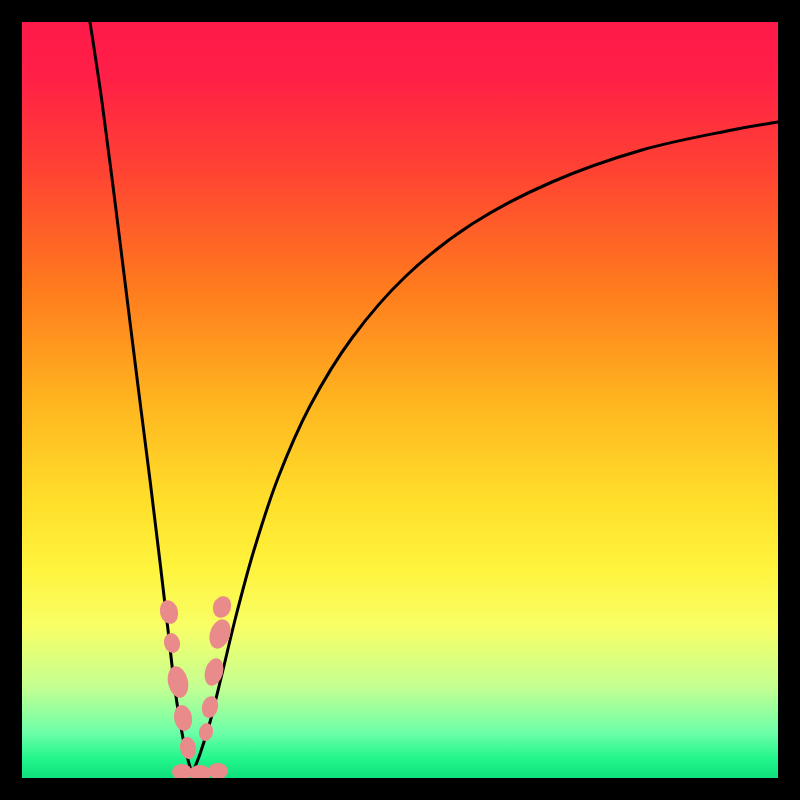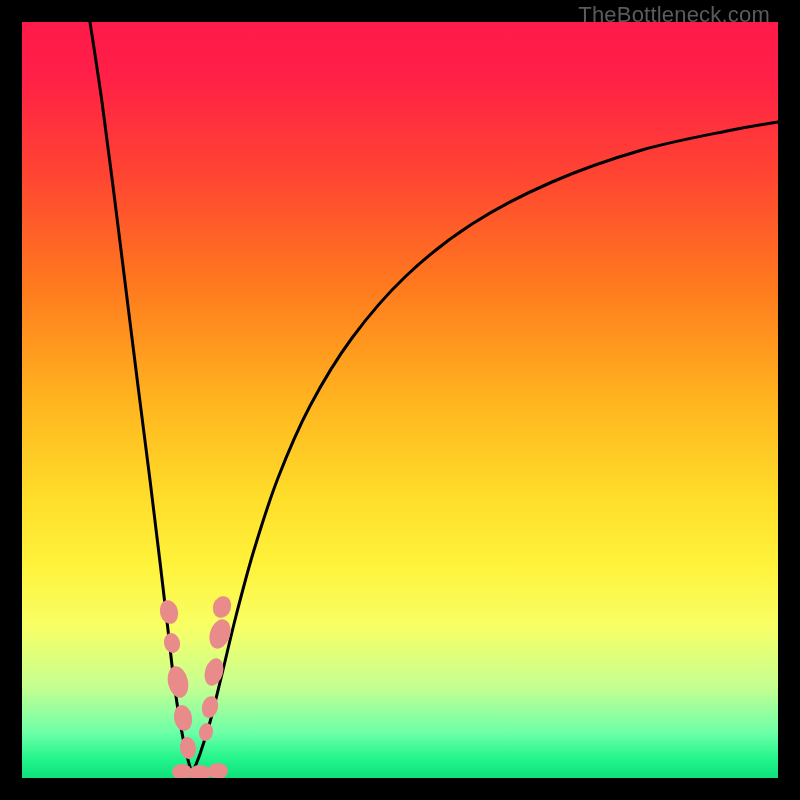--- a/index.html
+++ b/index.html
@@ -75,14 +75,13 @@
           <ellipse cx="198" cy="612" rx="10" ry="15" fill="#e98b8b" transform="rotate(18 198 612)"></ellipse>
           <ellipse cx="192" cy="650" rx="9" ry="14" fill="#e98b8b" transform="rotate(16 192 650)"></ellipse>
           <ellipse cx="188" cy="685" rx="8" ry="11" fill="#e98b8b" transform="rotate(14 188 685)"></ellipse>
           <ellipse cx="184" cy="710" rx="7" ry="9" fill="#e98b8b" transform="rotate(12 184 710)"></ellipse>
           <ellipse cx="160" cy="750" rx="10" ry="8" fill="#e98b8b"></ellipse>
           <ellipse cx="178" cy="751" rx="11" ry="8" fill="#e98b8b"></ellipse>
           <ellipse cx="196" cy="749" rx="10" ry="8" fill="#e98b8b"></ellipse>
         </g>
     </svg>
   </div>
-  <div class="watermark">TheBottleneck.com</div>
 </div>
 
 </body></html>

